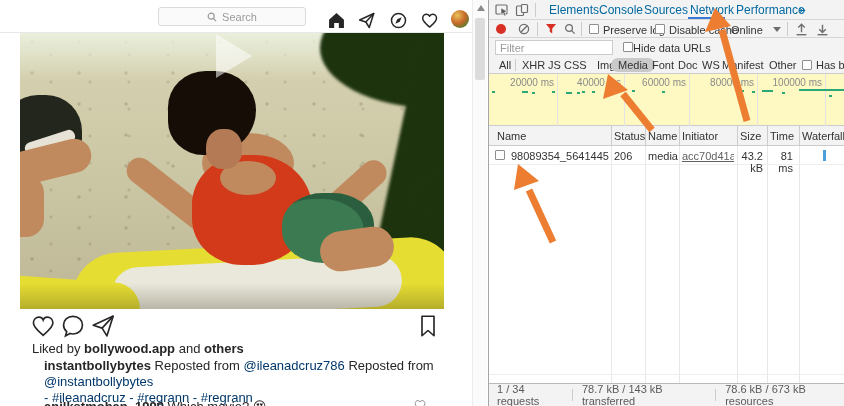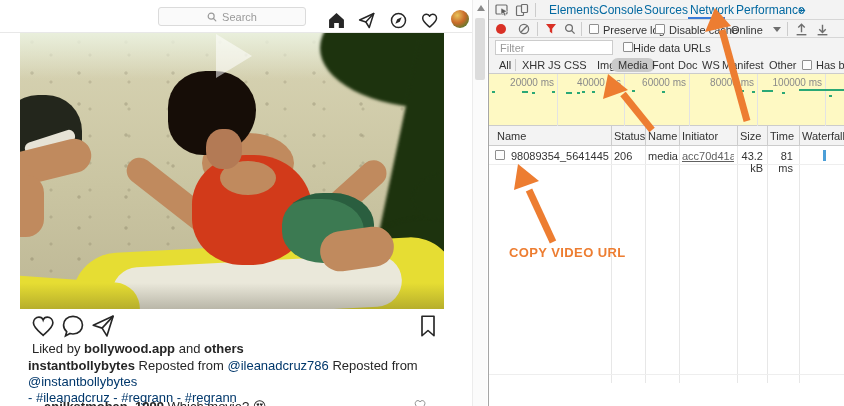--- a/index.html
+++ b/index.html
@@ -167,21 +167,21 @@
         </svg>
     </div>
 
     <div class="abs t13" style="left:32px;top:341px">
       <span>Liked by</span>
       <span class="bold">bollywood.app</span>
       <span>and</span>
       <span class="bold">others</span>
     </div>
 
-    <div class="abs t13" style="left:28px;top:358px;width:402px">
+    <div class="abs t13" style="left:44px;top:358px;width:402px">
       <span class="bold">instantbollybytes</span>
       <span>Reposted from</span>
       <span class="mention">@ileanadcruz786</span>
       <span>Reposted from</span>
       <span class="mention">@instantbollybytes</span>
       <div class="mention">- #ileanadcruz - #regrann - #regrann</div>
     </div>
 
 
     <div class="abs t13" style="left:44px;top:399px;width:360px;white-space:nowrap">
@@ -353,27 +353,33 @@
         <span class="abs" style="left:159px;top:4px">media</span>
         <span class="abs init-link" style="left:193px;top:4px">acc70d41a7...</span>
         <span class="abs num-r" style="left:244px;top:4px;width:30px">43.2 kB</span>
         <span class="abs num-r" style="left:276px;top:4px;width:28px">81 ms</span>
         <div class="abs" style="left:334px;top:4px;width:3px;height:11px;background:#4c9fd8"></div>
       </div>
     </div>
 
     <div class="abs faintline"></div>
 
+    <div class="abs dt-status">
+      <span>1 / 34 requests</span>
+      <span class="sdiv"></span>
+      <span>78.7 kB / 143 kB transferred</span>
+      <span class="sdiv"></span>
+      <span>78.6 kB / 673 kB resources</span>
+    </div>
 
     <svg class="abs" style="left:0;top:0;pointer-events:none" width="356" height="406" viewBox="0 0 356 406">
       <g stroke="#ED7D31" stroke-width="7" fill="#ED7D31">
         <line x1="258" y1="121" x2="233" y2="30"></line>
         <polygon points="226,8 216,32 242,26" stroke="none"></polygon>
         <line x1="163" y1="130" x2="134" y2="94"></line>
         <polygon points="119,74 114,99 139,90" stroke="none"></polygon>
         <line x1="64" y1="242" x2="40" y2="190"></line>
         <polygon points="29,164 25,190 50,181" stroke="none"></polygon>
       </g>
     </svg>
-    <div class="abs annot-text" style="left:20px;top:245px;color:#ED7D31">COPY VIDEO URL</div>
   </div>
 
 </div>
 
 </body></html>

